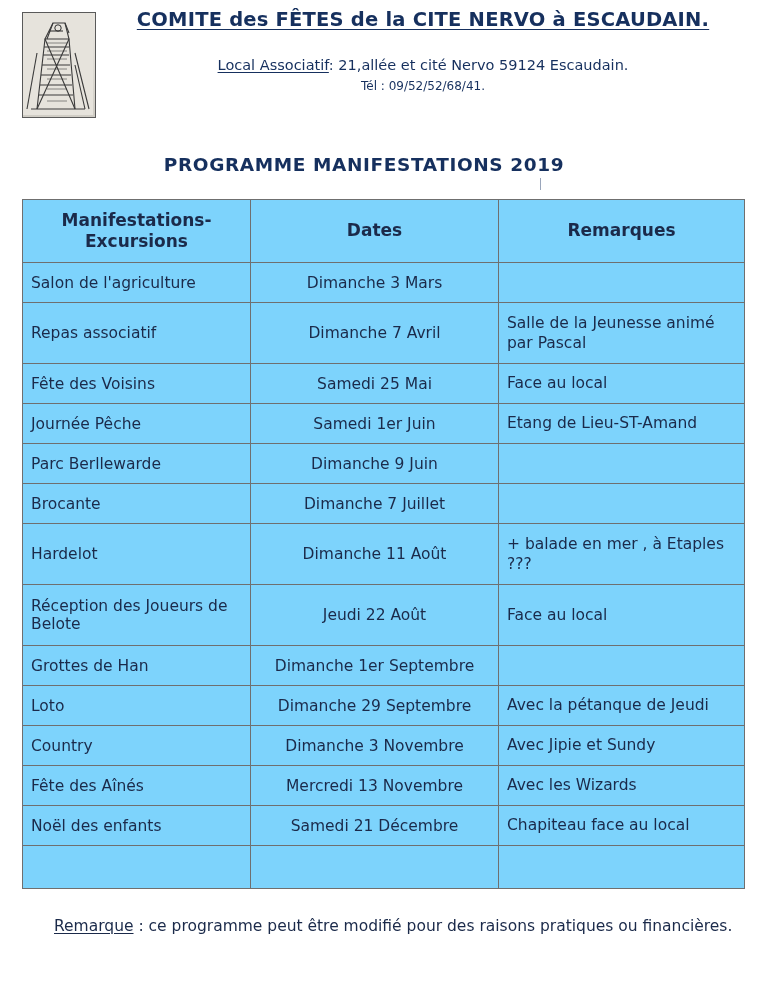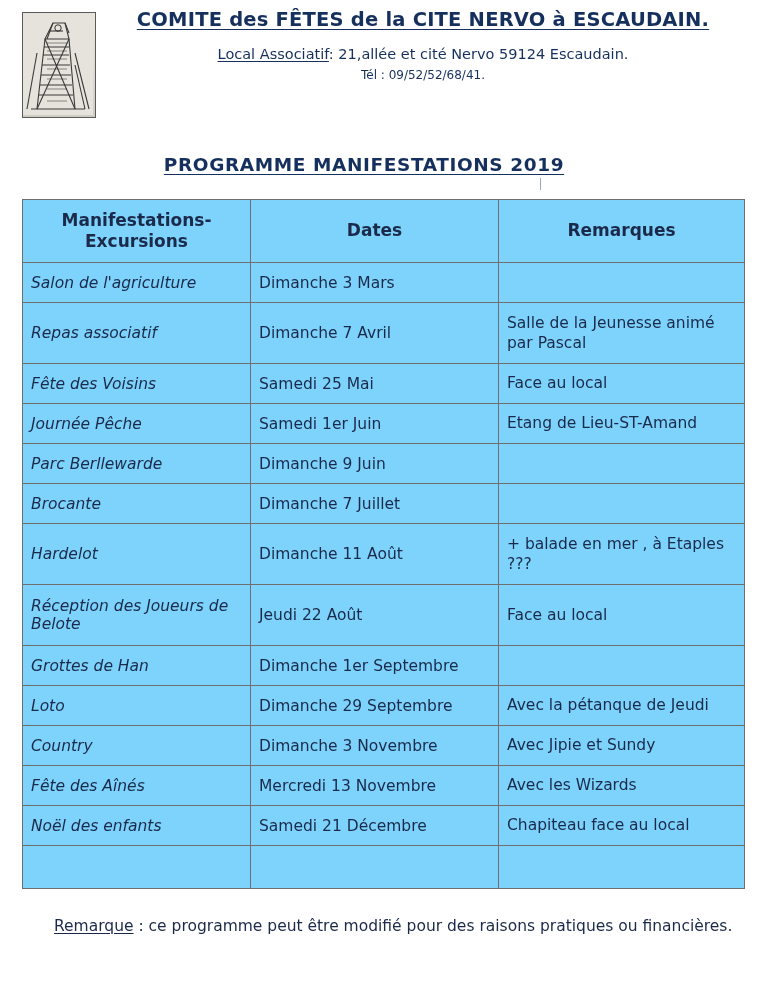--- a/index.html
+++ b/index.html
@@ -49,42 +49,41 @@
   .title-main {
     font-size: 19.5px;
     font-weight: bold;
     letter-spacing: 0.2px;
     text-decoration: underline;
     text-underline-offset: 3px;
     white-space: nowrap;
     color: #16305e;
   }
   .subtitle-line1 {
-    margin-top: 15px;
+    margin-top: 26px;
     font-size: 14.5px;
     color: #16305e;
     text-align: center;
   }
   .subtitle-line1 .u {
     text-decoration: underline;
     text-underline-offset: 2px;
   }
   .subtitle-line2 {
     margin-top: 6px;
     font-size: 12px;
     color: #16305e;
   }
 
   .program-title {
     margin-top: 34px;
     text-align: center;
     font-size: 18.5px;
     font-weight: bold;
     letter-spacing: 0.6px;
-    text-decoration: underline;
     text-underline-offset: 3px;
     color: #16305e;
     padding-right: 40px;
   }
 
   .tick {
     position: absolute;
     left: 540px;
     top: 178px;
     width: 1px;
@@ -116,23 +115,23 @@
     line-height: 1.25;
     padding: 4px 6px;
   }
   col.c1 { width: 228px; }
   col.c2 { width: 248px; }
   col.c3 { width: 246px; }
 
   td.col-event {
     text-align: left;
     padding-left: 10px;
-    font-style: italic;
   }
   td.col-date {
+    text-align: center;
   }
   td.col-date.left {
     text-align: left;
     padding-left: 10px;
   }
   td.col-note {
     text-align: left;
     padding-left: 10px;
     line-height: 1.3;
   }

